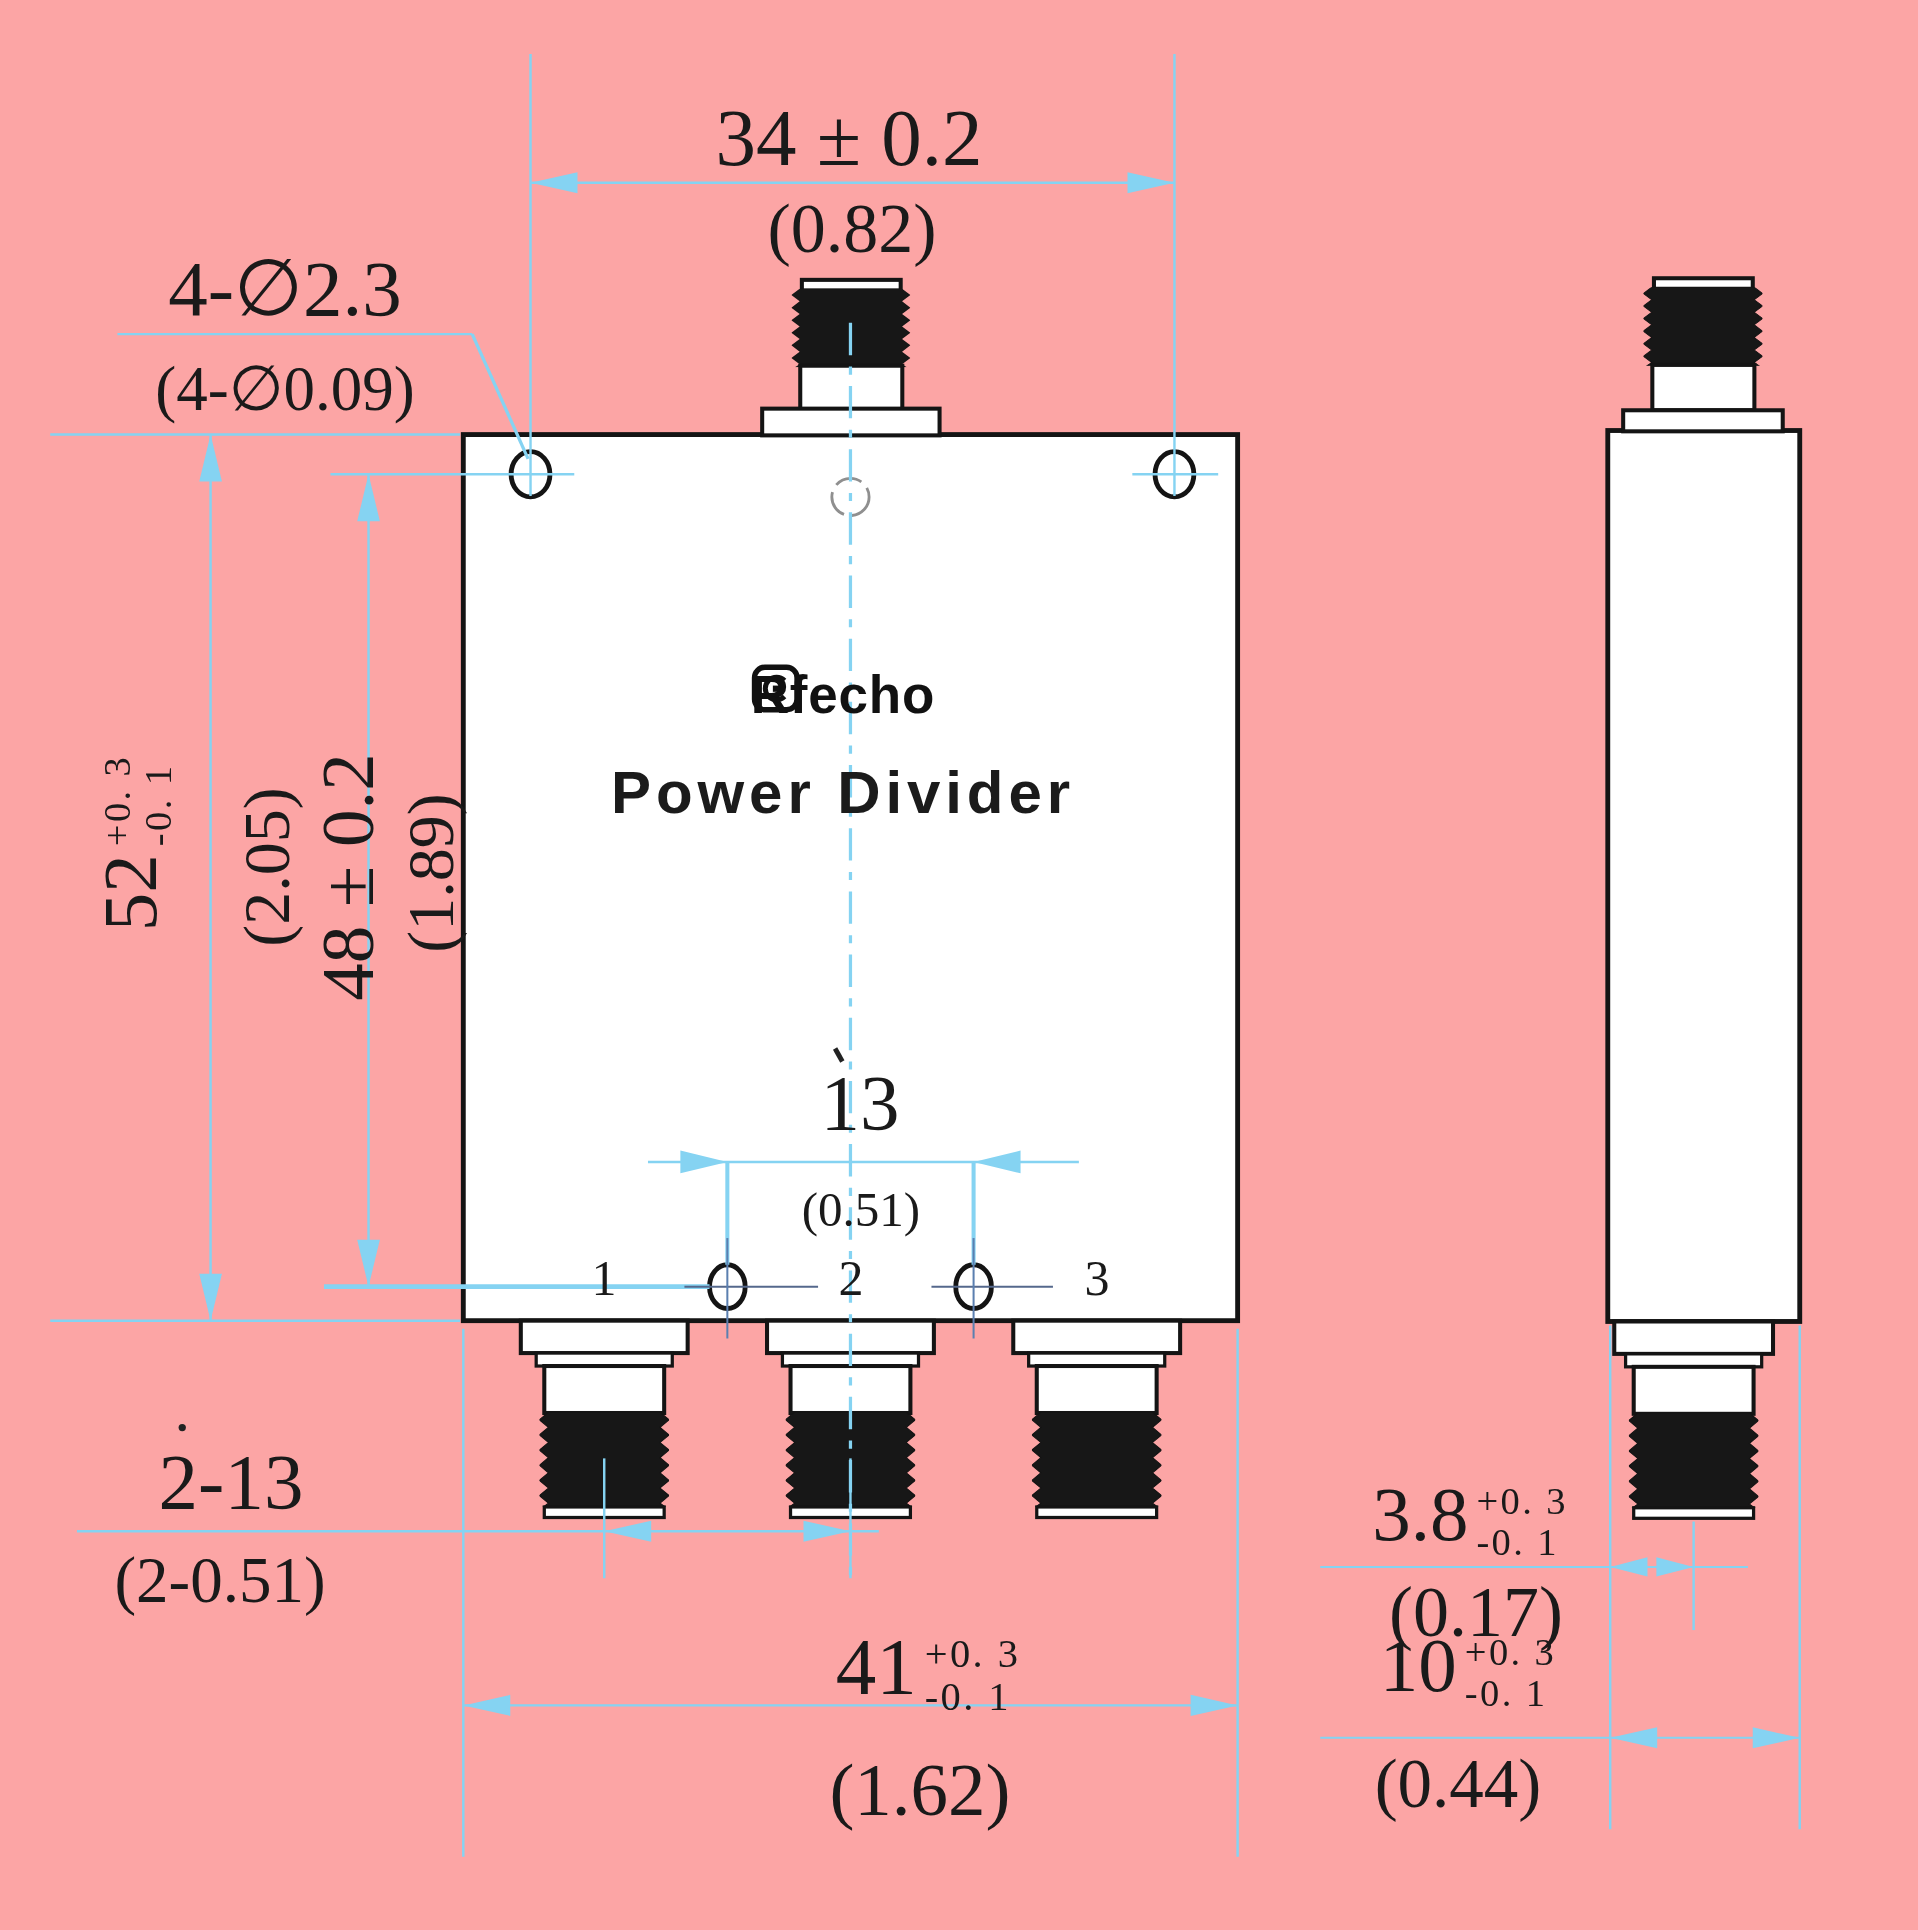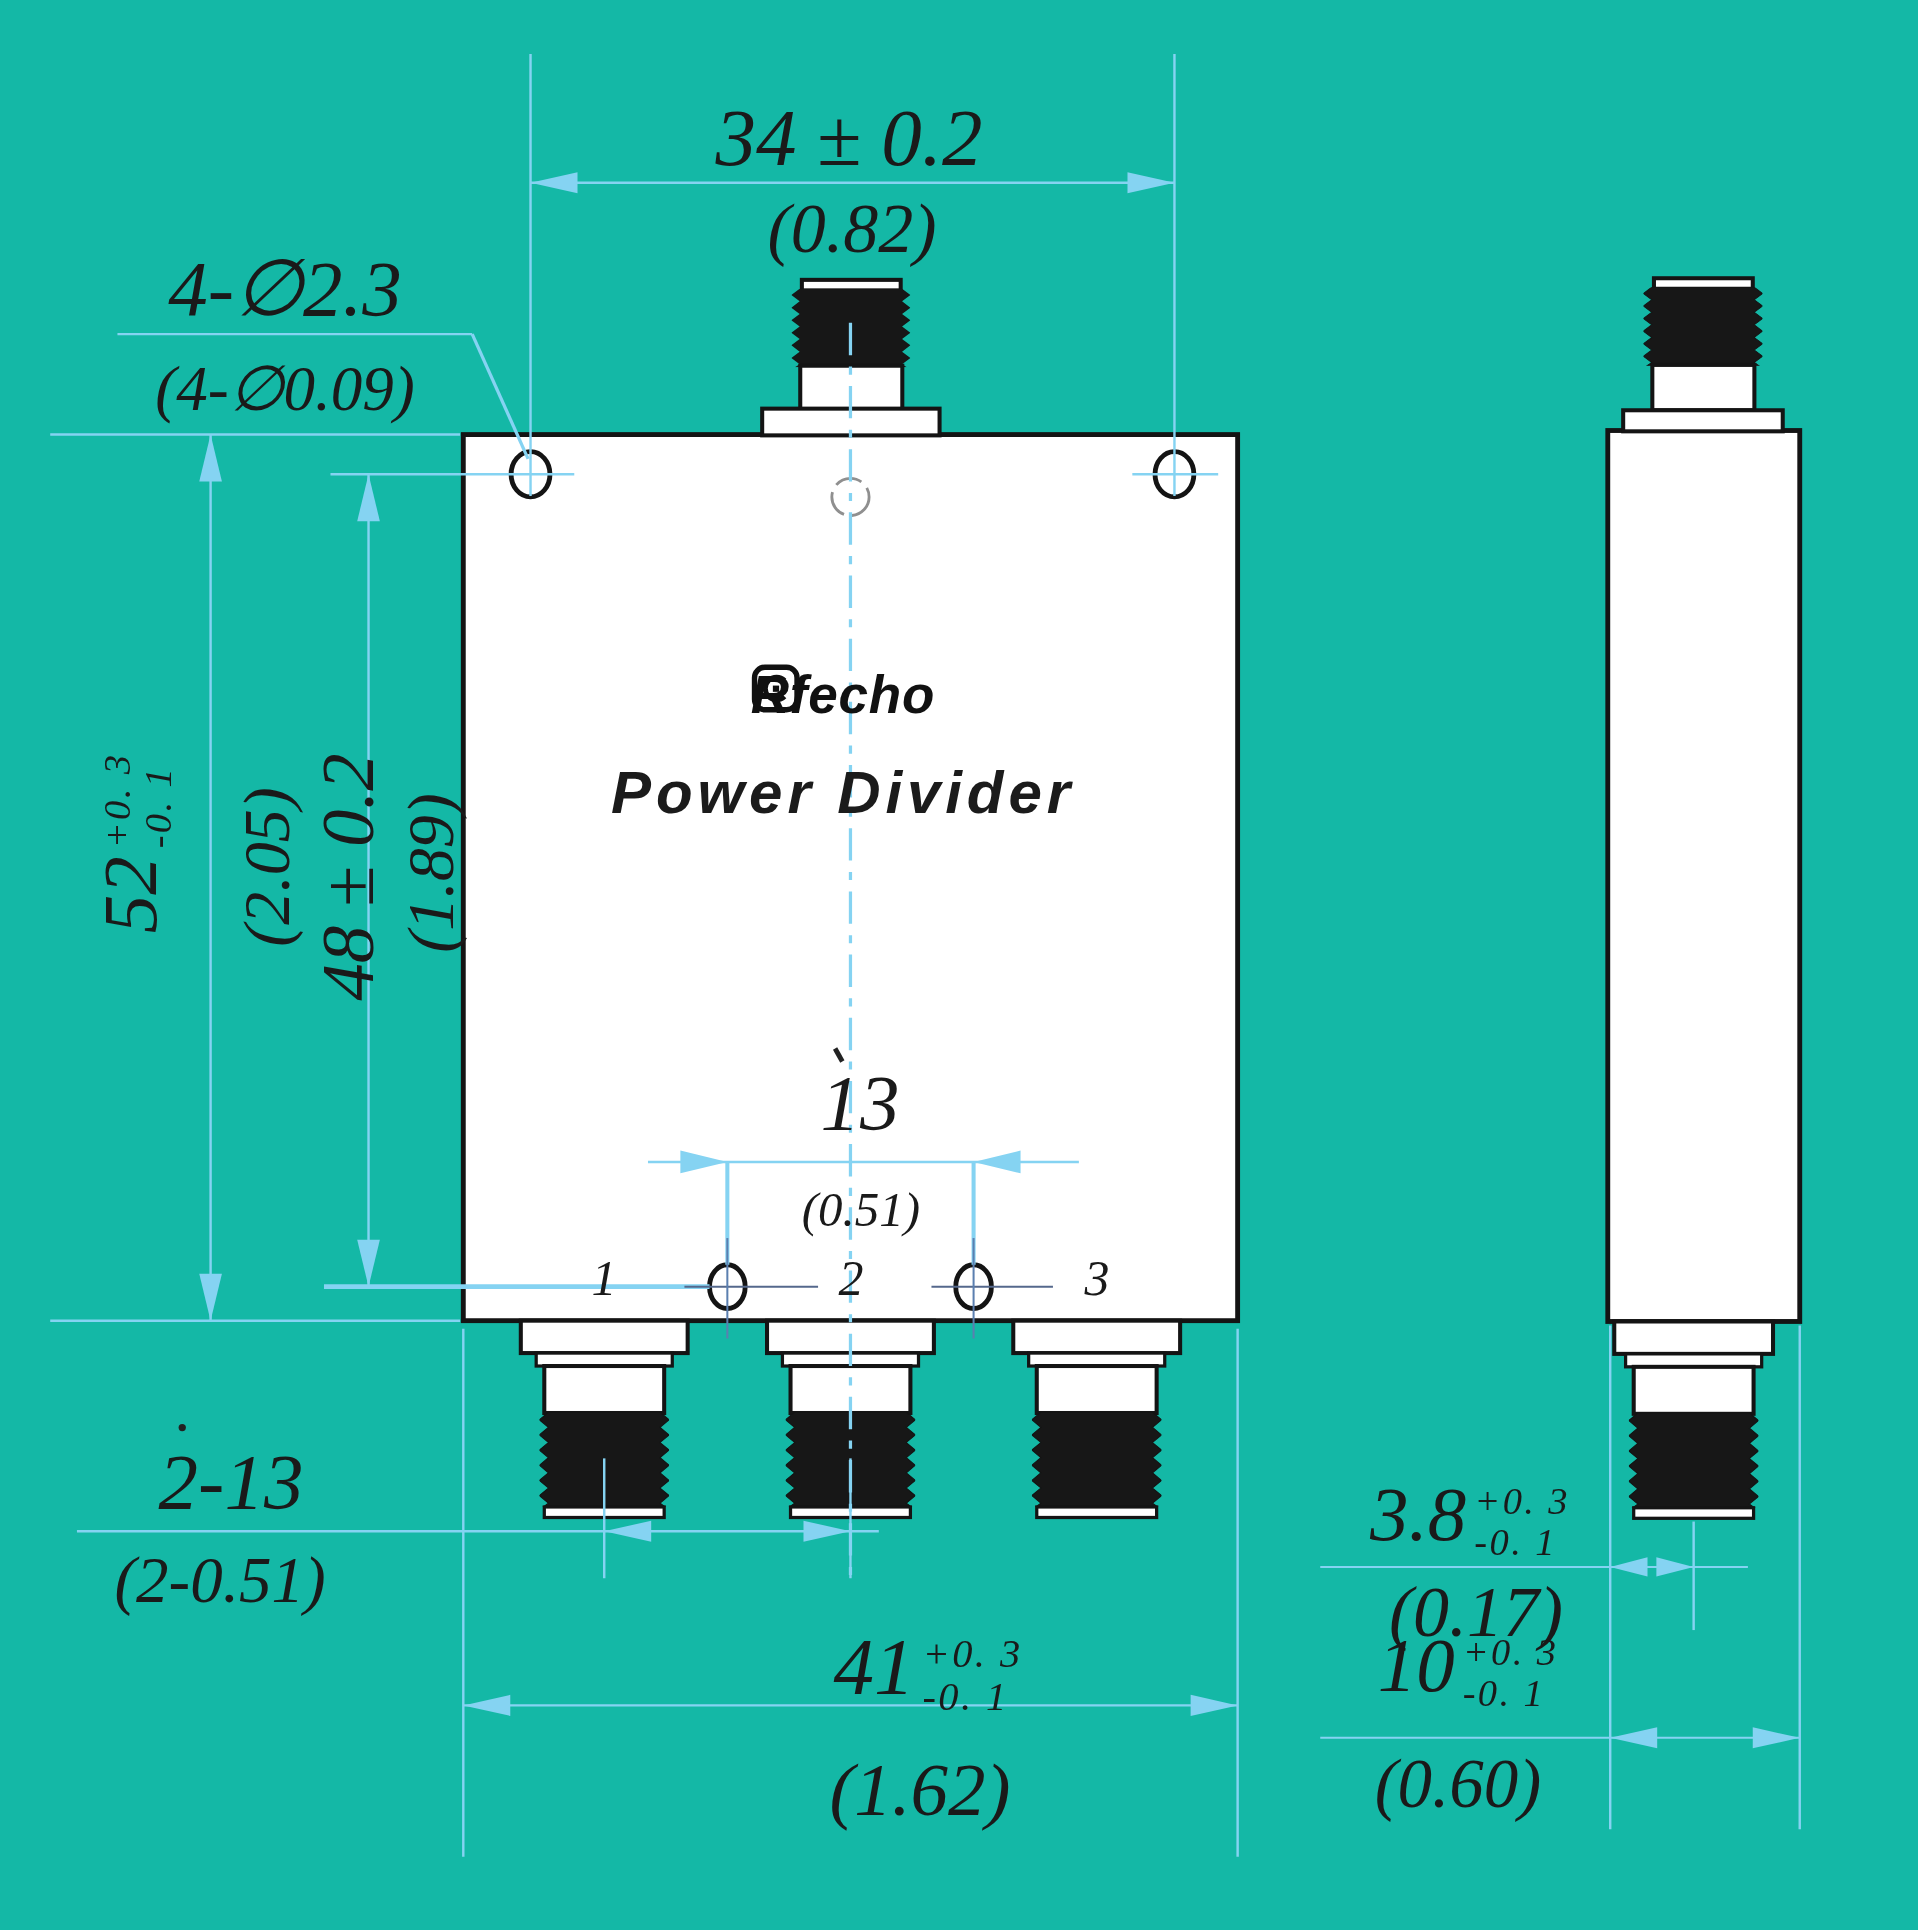--- a/index.html
+++ b/index.html
@@ -1,17 +1,17 @@
 <!DOCTYPE html>
 <html style="font-size:13px"><head>
 <meta charset="utf-8">
 <style>
   html,body{margin:0;padding:0;background:#fff;}
-  #stage{position:relative;width:1918px;height:1931px;background:#14b8a6;overflow:hidden;
-         font-family:"Liberation Serif","DejaVu Serif",serif;color:#1a1a1a;font-style:italic;}
+  #stage{position:relative;width:1918px;height:1931px;background:#fca5a5;overflow:hidden;
+         font-family:"Liberation Serif","DejaVu Serif",serif;color:#1a1a1a;}
   svg{position:absolute;left:0;top:0;}
   .ht{position:absolute;transform:translate(-50%,-50%);white-space:nowrap;line-height:1;}
   .vt{position:absolute;transform:translate(-50%,-50%) rotate(-90deg);white-space:nowrap;line-height:1;}
   .tolstack{display:inline-flex;flex-direction:column;justify-content:center;
             font-size:0.50em;line-height:1.08;margin-left:8px;vertical-align:middle;
             letter-spacing:2.4px;text-align:left;}
   .tolstack span{display:block;}
   .logo{position:absolute;transform:translate(-50%,-50%);display:flex;align-items:center;gap:8px;
         font-family:"Liberation Sans","DejaVu Sans",sans-serif;font-weight:bold;}
   .logo .logotxt{font-size:53px;letter-spacing:0.8px;color:#111;}
@@ -199,21 +199,21 @@
 <div class="ht" style="left:1470px;top:1520px;font-size:77px;"><span>3.8</span><span class="tolstack">
         <span>+0. 3</span>
         <span>-0. 1</span>
       </span></div>
 <div class="ht" style="left:1476px;top:1612px;font-size:72px;">(0.17)</div>
 
 <div class="ht" style="left:1468px;top:1671px;font-size:77px;"><span>10</span><span class="tolstack">
         <span>+0. 3</span>
         <span>-0. 1</span>
       </span></div>
-<div class="ht" style="left:1458px;top:1784px;font-size:69px;">(0.60)</div>
+<div class="ht" style="left:1458px;top:1784px;font-size:69px;">(0.44)</div>
 
 <div class="logo" style="left:843px;top:694px;">
   <svg width="50" height="50" viewBox="0 0 24 24">
     <rect x="1.8" y="1.8" width="20.4" height="20.4" rx="5" fill="none" stroke="#111" stroke-width="2.6"></rect>
     <path d="M16.2 8.2 a5.4 5.4 0 1 0 0 7.6" fill="none" stroke="#111" stroke-width="2.4"></path>
     <rect x="10.6" y="10.6" width="3" height="3" fill="#111" stroke="none"></rect>
   </svg>
   <span class="logotxt">Rfecho</span>
 </div>
 <div class="pdlabel" style="left:843px;top:792px;">Power Divider</div>

